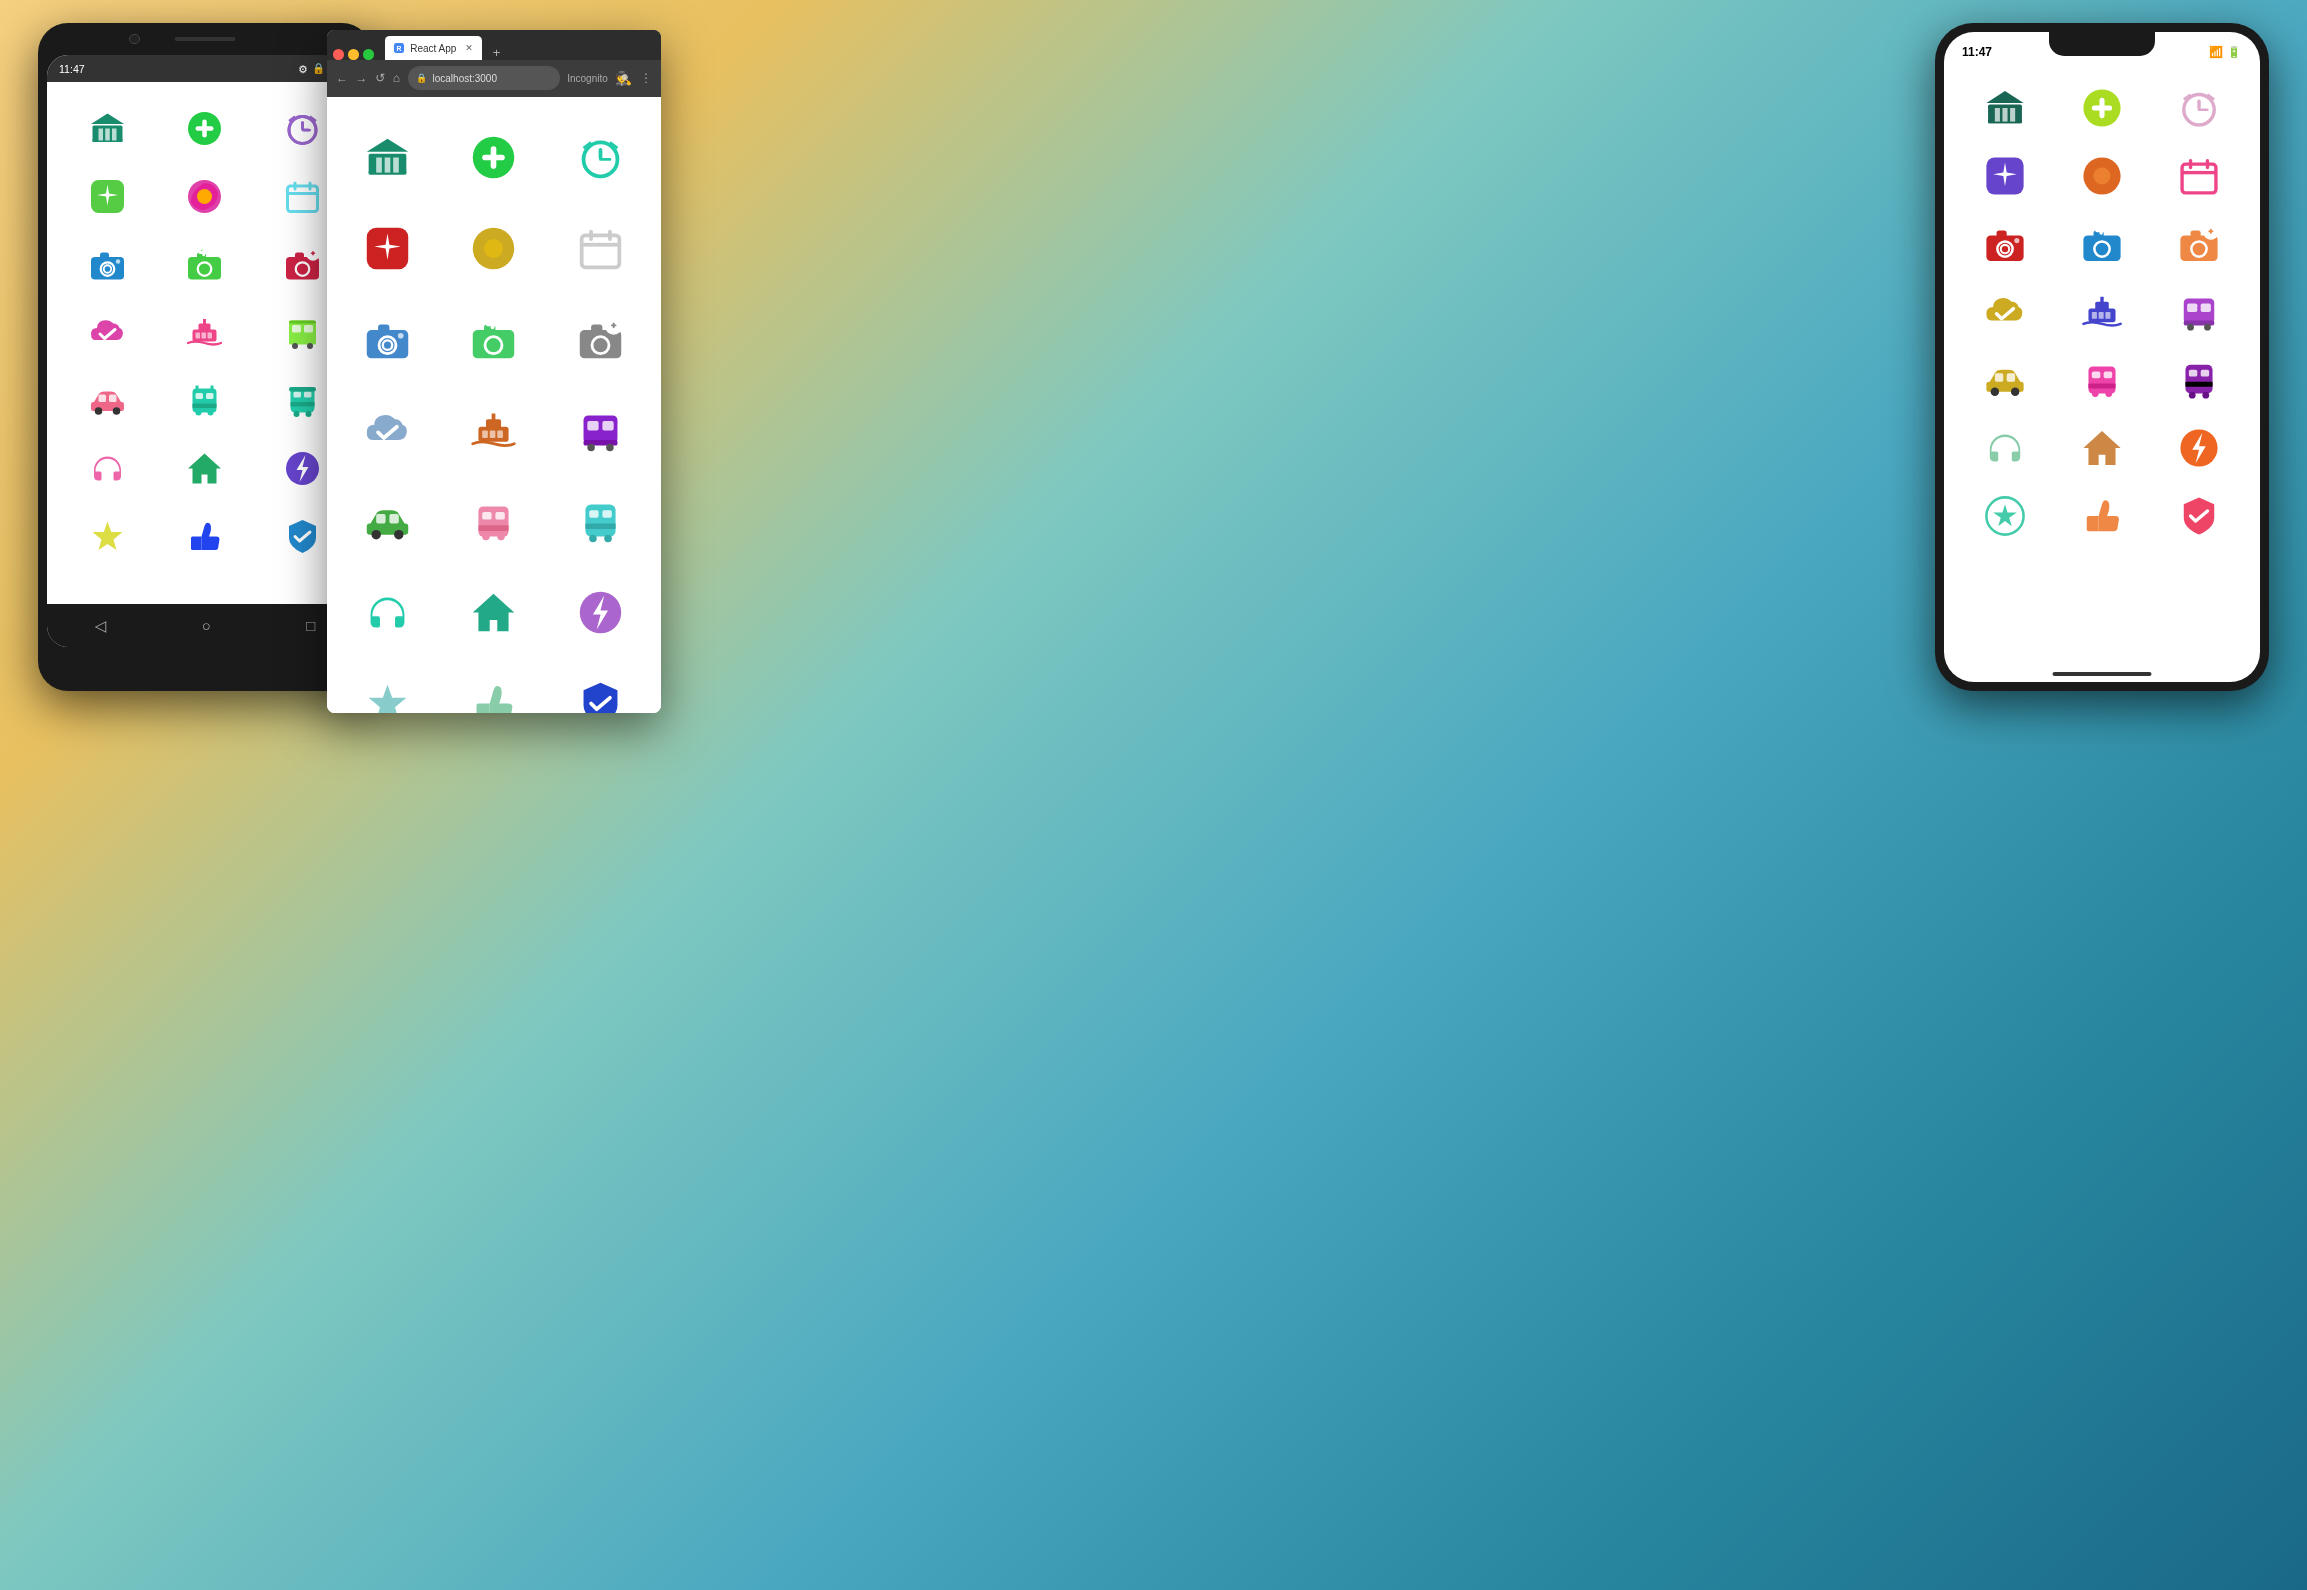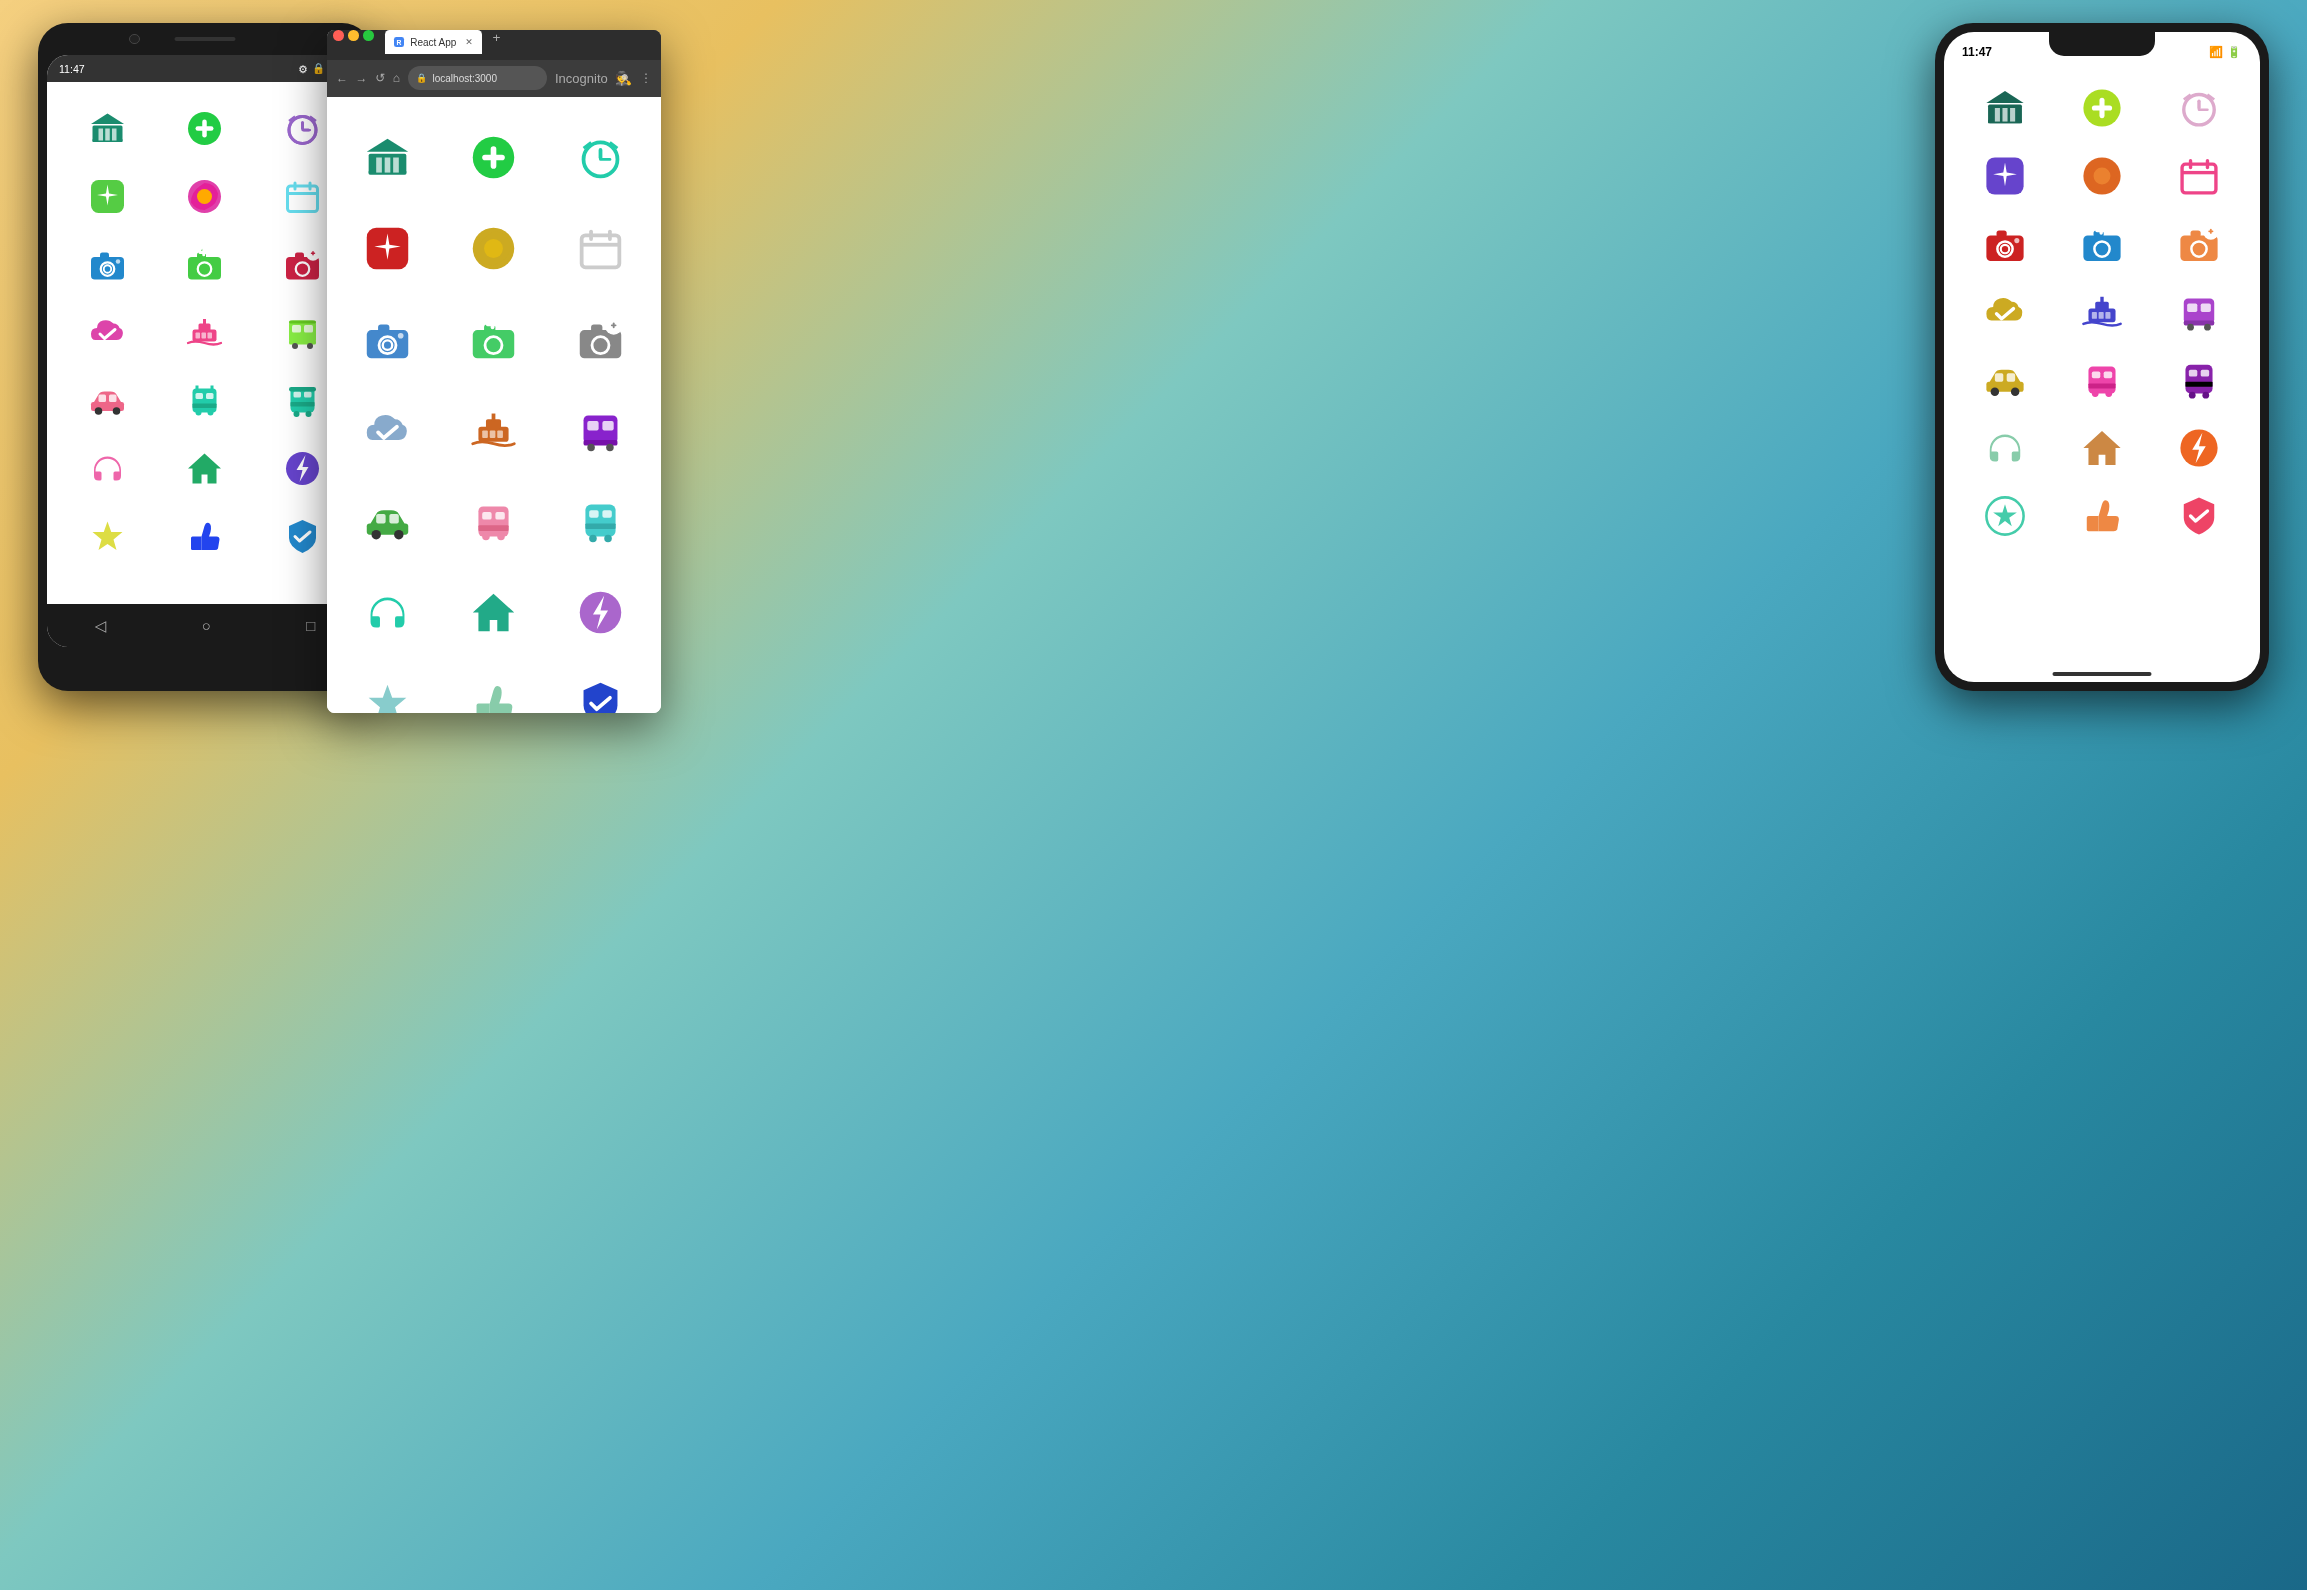--- a/index.html
+++ b/index.html
@@ -74,21 +74,21 @@
       overflow: hidden;
     }
     .browser-chrome {
       background: #3c3c3c;
       height: 67px;
     }
     .browser-tab-bar {
       height: 30px;
       background: #2d2d2d;
       display: flex;
-      align-items: flex-start;
+      align-items: flex-end;
       padding: 0 6px;
       gap: 4.6px;
     }
     .browser-dot {
       width: 10.6px;
       height: 10.6px;
       border-radius: 50%;
     }
     .browser-tab {
       background: #fff;
@@ -458,21 +458,21 @@
 
     <div class="browser-address-bar">
       <span class="addr-icon">←</span>
       <span class="addr-icon">→</span>
       <span class="addr-icon">↺</span>
       <span class="addr-icon">⌂</span>
       <div class="browser-url-field">
         <span style="font-size:9px;">🔒</span>
         <span>localhost:3000</span>
       </div>
-      <span style="color:#aaa;font-size:13px;">Incognito</span>
+      <span style="color:#aaa;font-size:10px;">Incognito</span>
       <span style="font-size:13.7px;">🕵</span>
       <span class="addr-icon">⋮</span>
     </div>
   </div>
 
   <div class="browser-content">
     <div class="icon-grid" style="padding:15px 7.6px;">
 
       <div class="icon-cell-browser" style="display:flex;align-items:center;justify-content:center;">
         <svg class="icon-svg-lg" viewBox="0 0 52 52">

